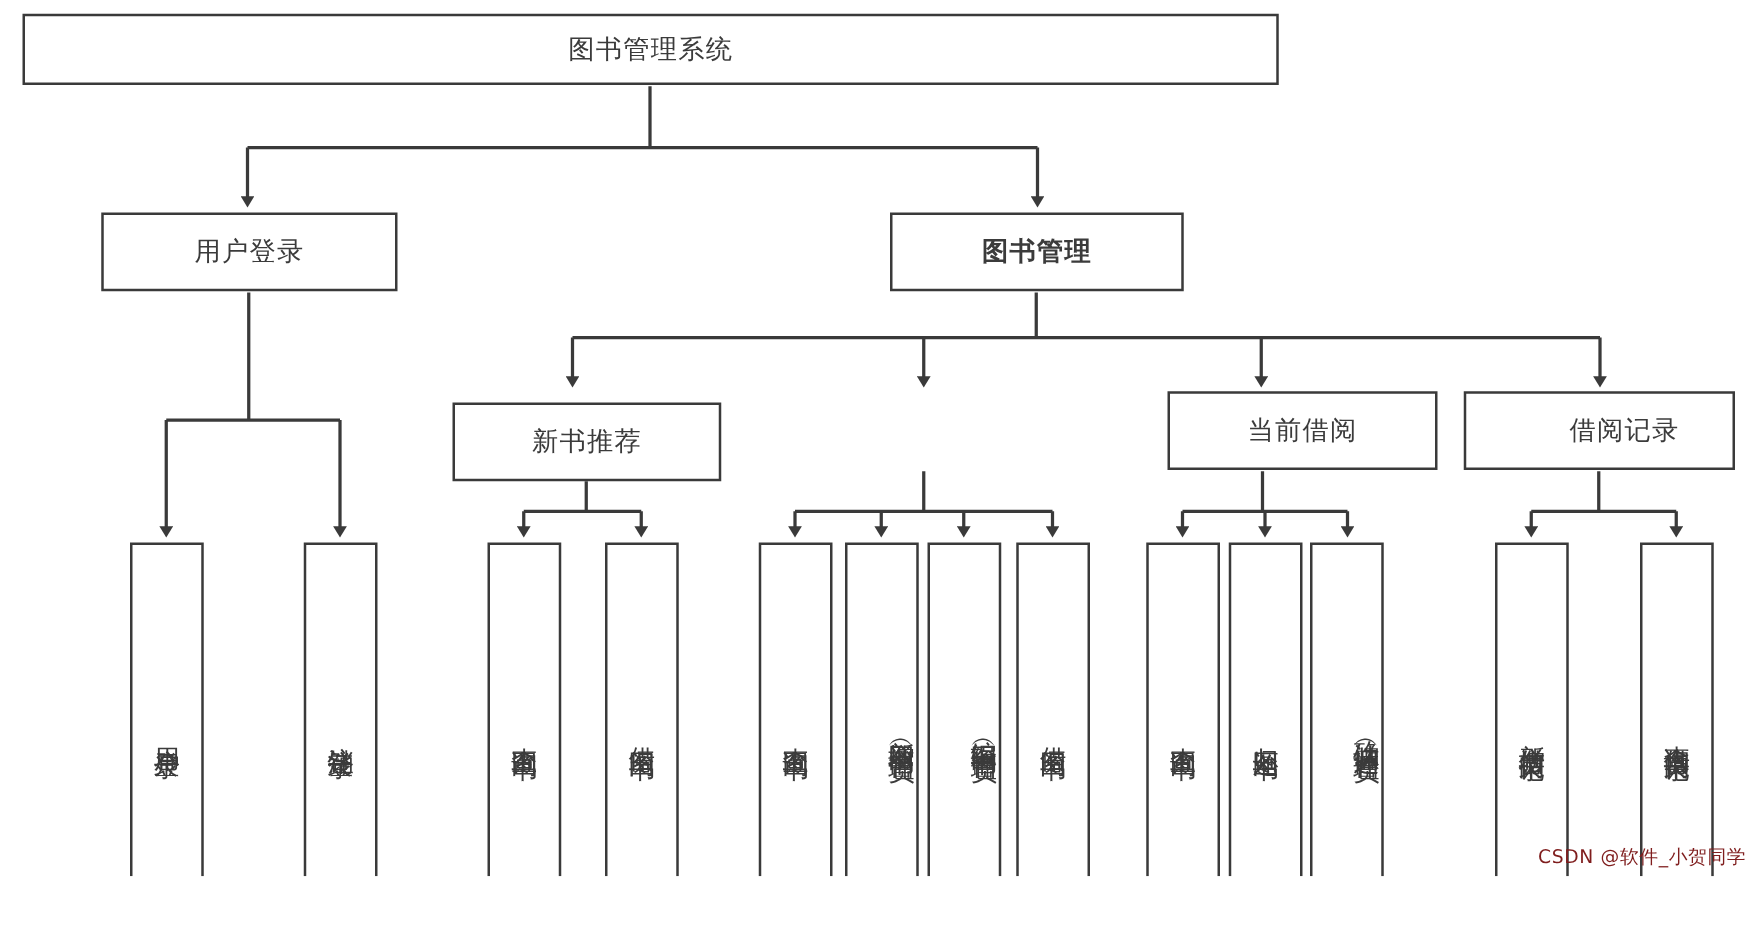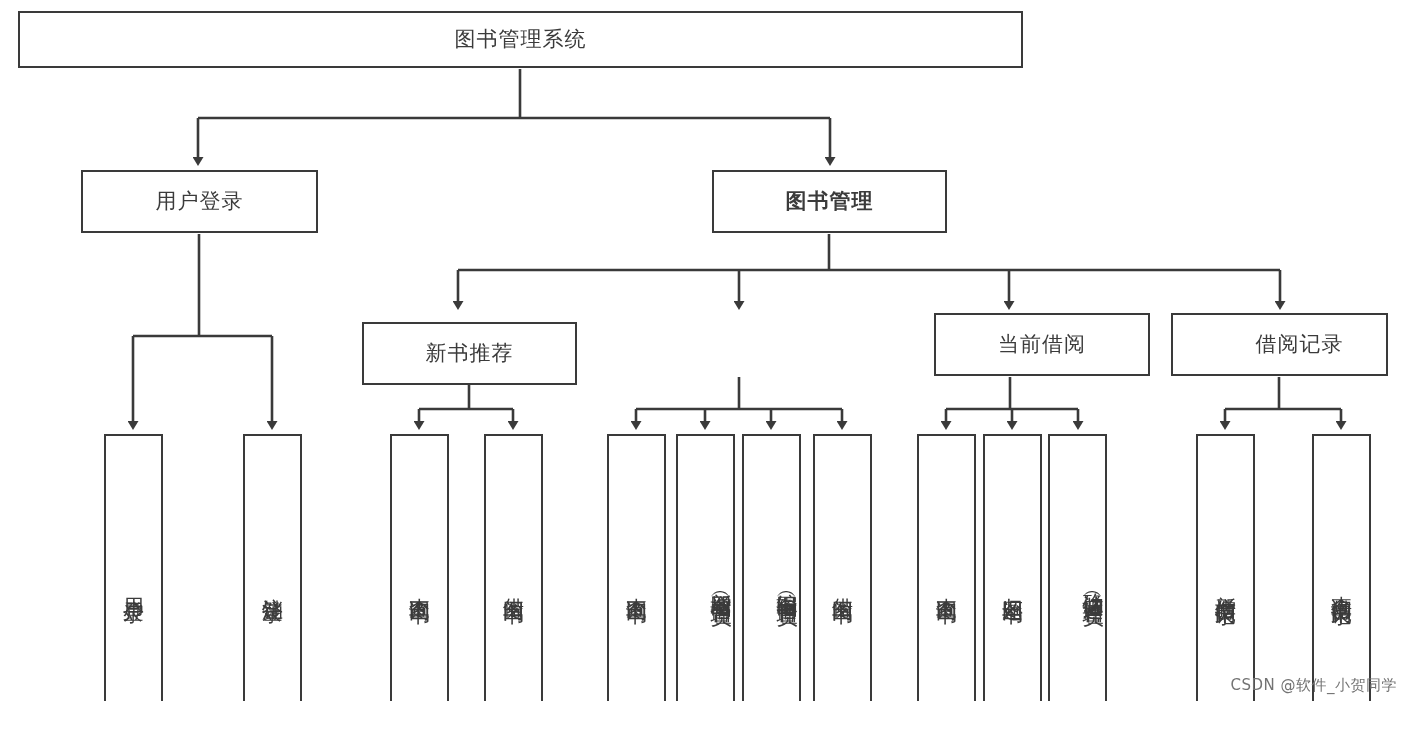--- a/index.html
+++ b/index.html
@@ -54,21 +54,21 @@
     justify-content: center;
   }
   .node.v.vcenter {
     align-items: center;
   }
   #watermark {
     position: absolute;
     right: 8px;
     bottom: 6px;
     font-size: 15px;
-    color: #737373;
+    color: #7f1d1d;
     letter-spacing: 0.5px;
     white-space: nowrap;
     z-index: 5;
   }
 </style>
 </head>
 <body>
 
 <div id="canvas">
 

